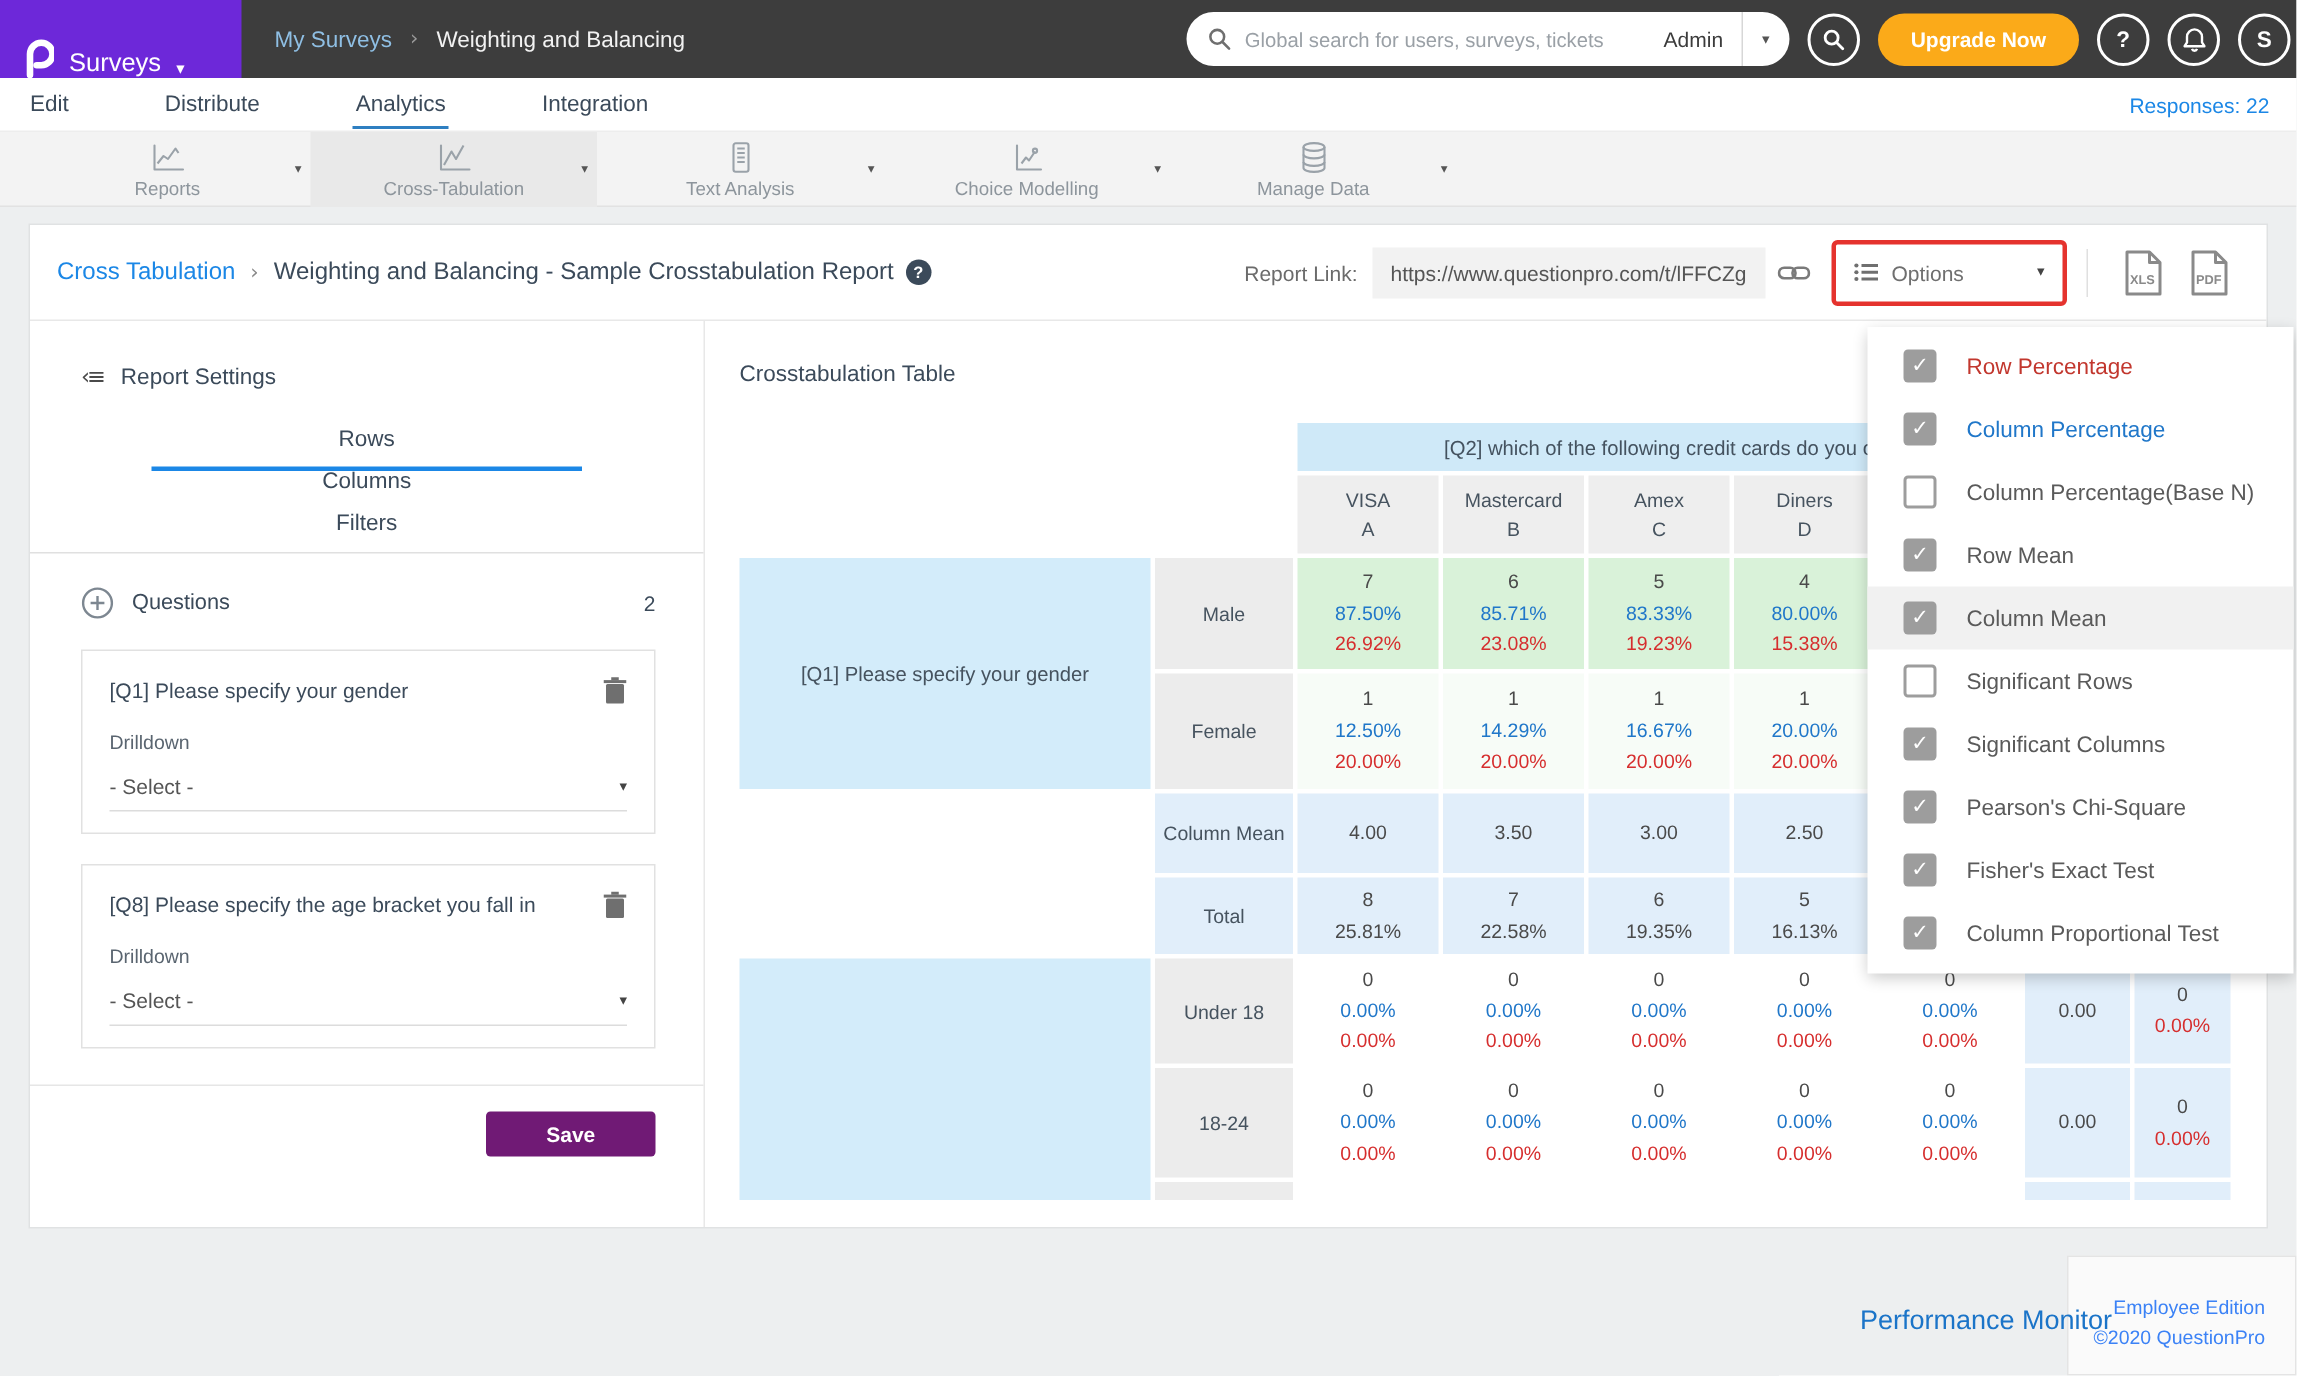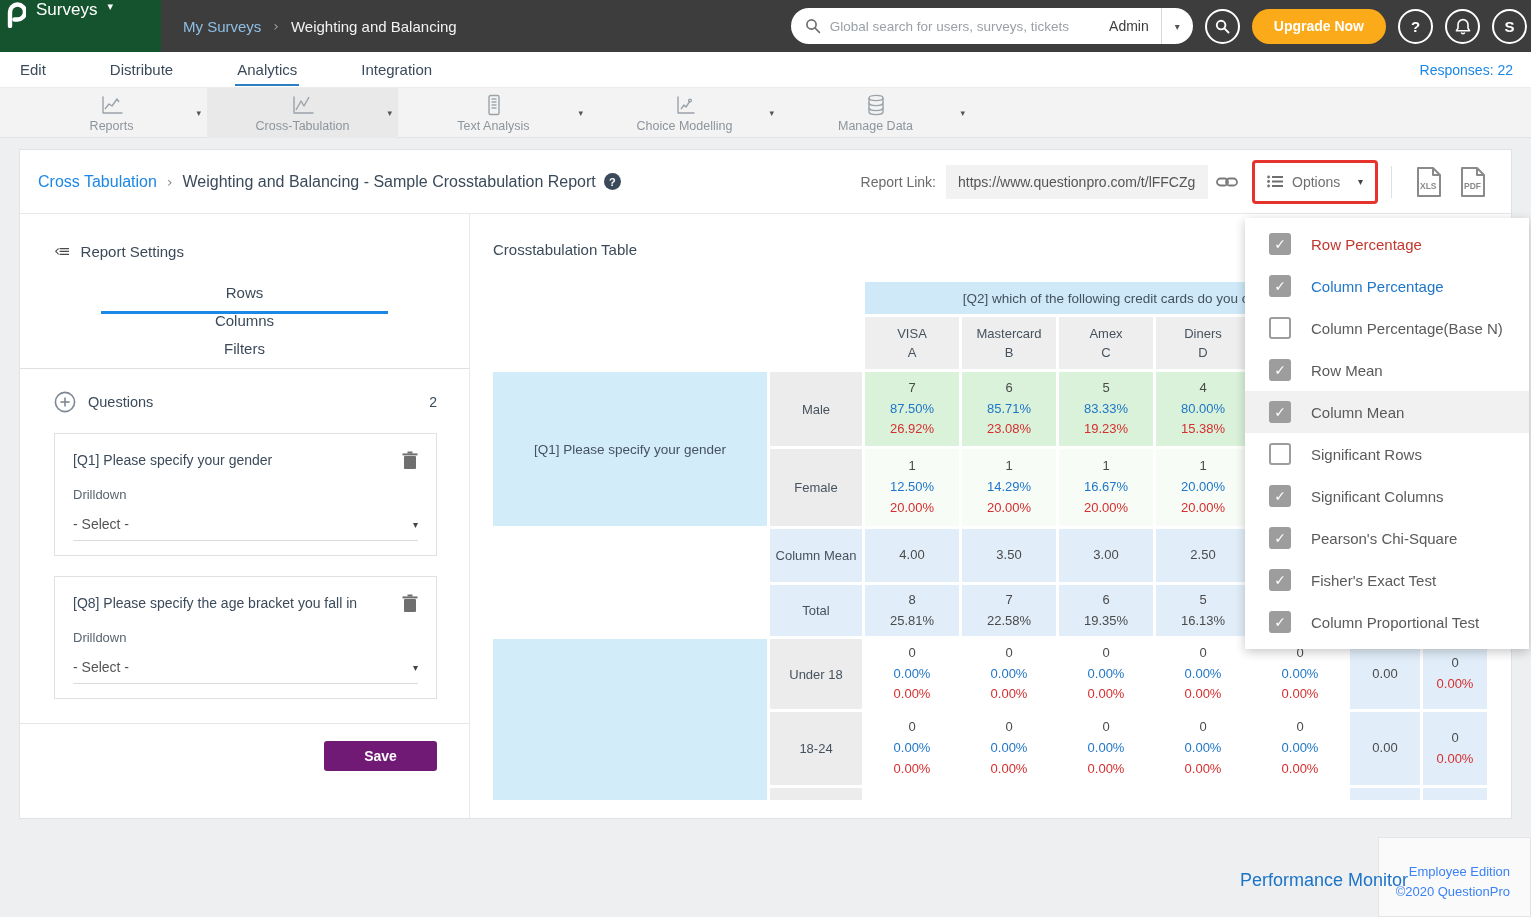--- a/index.html
+++ b/index.html
@@ -2,21 +2,21 @@
 <html><head>
 <meta charset="utf-8">
 <style>
   * { margin:0; padding:0; box-sizing:border-box; }
   html,body { width:1531px; height:917px; overflow:hidden; }
   body { font-family:"Liberation Sans", sans-serif; background:#edeff0; position:relative; }
   .glyph { font-family:"DejaVu Sans", sans-serif; }
 
   
   .topbar { position:absolute; left:0; top:0; width:1531px; height:52px; background:#3d3d3d; display:flex; align-items:center; }
-  .logo-box { width:161px; height:52px; background:#14532d; display:flex; align-items:flex-start; gap:10px; padding:0 4px; cursor:pointer; }
+  .logo-box { width:161px; height:52px; background:#6d28d9; display:flex; align-items:flex-end; gap:10px; padding:0 14px; cursor:pointer; }
   .logo-box svg { flex:0 0 auto; }
   .logo-product { color:#fff; font-size:17px; }
   .logo-caret { color:#fff; font-size:11px; }
   .crumb { display:flex; align-items:center; gap:12px; margin-left:22px; font-size:15px; }
   .crumb-link { color:#8fbfe4; cursor:pointer; }
   .crumb-sep { color:#9a9a9a; font-size:14px; }
   .crumb-current { color:#f2f2f2; }
   .top-right { margin-left:auto; display:flex; align-items:center; gap:12px; padding-right:4px; }
   .search-pill { width:402px; height:36px; background:#fff; border-radius:18px; display:flex; align-items:center; padding:0 0 0 14px; overflow:hidden; }
   .search-pill input { border:none; outline:none; flex:1; font-size:13.5px; color:#444; font-family:"Liberation Sans",sans-serif; }
@@ -47,21 +47,21 @@
 
   .report-header { height:64px; display:flex; align-items:center; padding:0 16px 0 18px; border-bottom:1px solid #e8e8e8; }
   .rh-link { color:#1b87e6; font-size:16px; cursor:pointer; }
   .rh-sep { color:#888; margin:0 10px; font-size:14px; }
   .rh-title { color:#3b4a5a; font-size:16px; }
   .help-badge { width:17px; height:17px; border-radius:50%; background:#3b4a5a; color:#fff; font-size:11px; font-weight:bold; display:inline-flex; align-items:center; justify-content:center; margin-left:8px; cursor:pointer; }
   .rh-right { margin-left:auto; display:flex; align-items:center; }
   .rl-label { color:#6b6b6b; font-size:14px; margin-right:10px; }
   .rl-box { width:262px; height:34px; background:#f2f2f2; display:flex; align-items:center; padding:0 12px; font-size:14px; color:#555; }
   .chain-icon { margin:0 14px 0 8px; cursor:pointer; }
-  .options-btn { width:126px; height:44px; border:3px solid #e5332e; border-radius:4px; background:#fff; display:flex; align-items:center; padding:0 12px; cursor:pointer; }
+  .options-btn { width:157px; height:44px; border:3px solid #e5332e; border-radius:4px; background:#fff; display:flex; align-items:center; padding:0 12px; cursor:pointer; }
   .options-label { color:#6f6f6f; font-size:14px; margin-left:9px; }
   .options-caret { margin-left:auto; color:#444; font-size:10px; }
   .rh-div { width:1px; height:32px; background:#e0e0e0; margin:0 15px 0 13px; }
   .file-icon { margin:0 8px; cursor:pointer; }
 
   
   .settings { position:absolute; left:0; top:64px; bottom:0; width:450px; border-right:1px solid #e8e8e8; }
   .settings-head { display:flex; align-items:center; gap:12px; padding:28px 0 0 34px; color:#3b4a5a; font-size:15px; }
   .collapse-icon { color:#4a4a4a; font-size:15px; letter-spacing:-2px; cursor:pointer; }
   .tabs { display:flex; margin-top:24px; border-bottom:1px solid #e0e0e0;flex-direction:column; }

